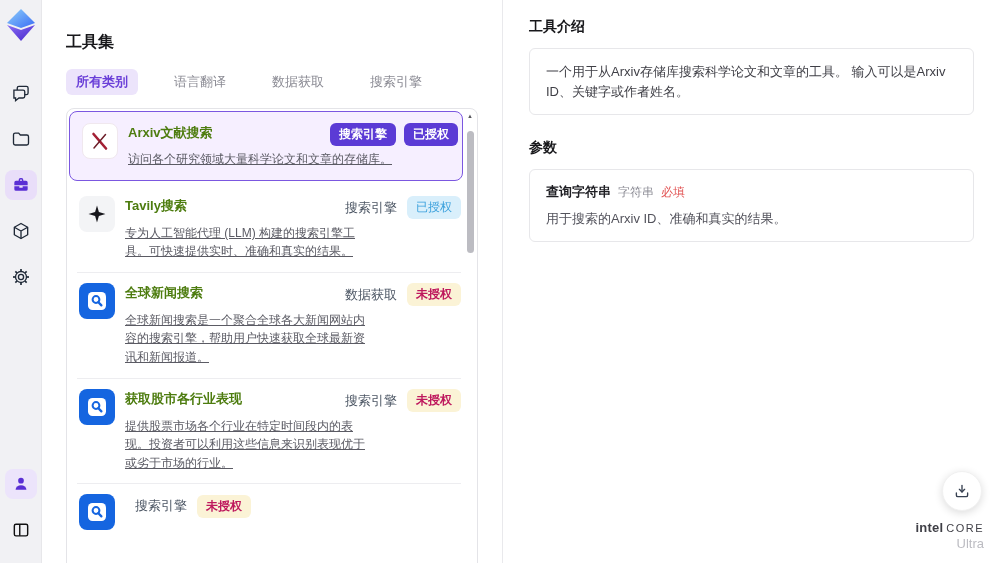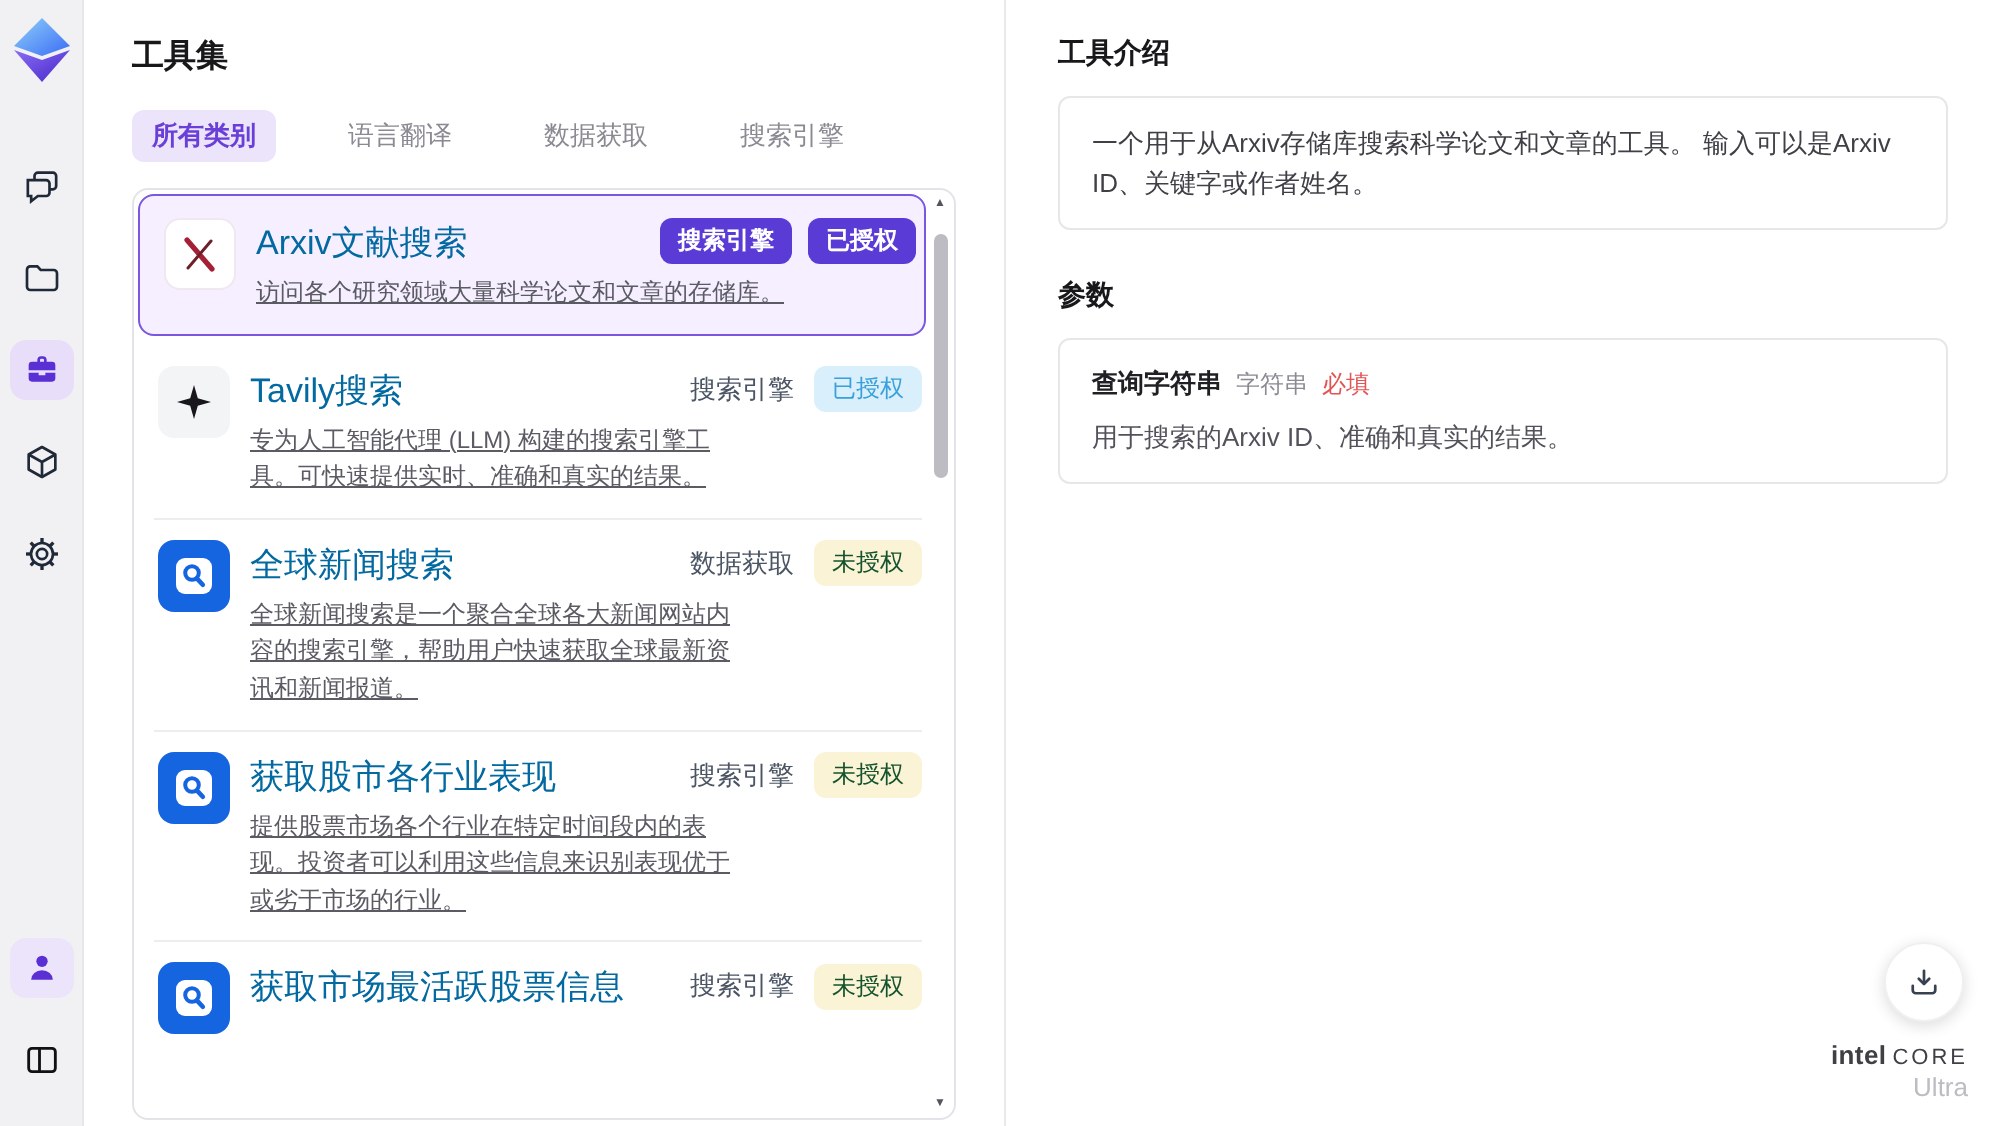--- a/index.html
+++ b/index.html
@@ -23,21 +23,21 @@
   }
   .rail-ico svg { width: 20px; height: 20px; }
   .rail-ico.active { background: #e9def9; }
   .rail-spacer { flex: 1; }
 
   
   .left-col { width: 460px; padding: 18px 24px 0 24px; flex-shrink: 0; position: relative; }
   .vdivider { width: 1px; background: #e9e9ec; }
   .right-col { flex: 1; padding: 18px 26px; position: relative; }
 
-  .page-title { font-size: 16px; font-weight: bold; margin: 0 0 16px; }
+  .page-title { font-size: 16px; font-weight: bold; margin: 14px 0 16px; }
 
   
   .tabs { display: flex; gap: 26px; margin-bottom: 13px; align-items: center; }
   .tab { font-size: 13px; color: #8a8a93; padding: 4px 10px; border-radius: 6px; cursor: pointer; white-space: nowrap; }
   .tab.active { background: #ece4fb; color: #6a3fd8; font-weight: bold; }
 
   
   .list-box {
     border: 1px solid #e4e4e8; border-radius: 8px; background: #fff;
     height: 466px; overflow: hidden; position: relative; padding-right: 12px;
@@ -53,27 +53,27 @@
   .tile {
     width: 36px; height: 36px; border-radius: 8px; flex-shrink: 0;
     display: flex; align-items: center; justify-content: center; margin-right: 10px;
   }
   .tile svg { width: 24px; height: 24px; }
   .tile-arxiv { background: #ffffff; border: 1px solid #f0e8ee; }
   .tile-gray { background: #f3f4f6; }
   .tile-blue { background: #1565e0; }
   .itext { flex: 1; min-width: 0; }
   .irow { display: flex; justify-content: space-between; align-items: flex-start; }
-  .iname { font-size: 17px; font-weight: normal; color: #0369a1; padding-top: 1px; }
+  .iname { font-size: 13px; font-weight: bold; color: #4d7c0f; padding-top: 1px; }
   .tags { display: flex; gap: 8px; align-items: center; flex-shrink: 0; margin-left: 8px; }
   .pill { font-size: 12px; border-radius: 6px; padding: 3px 9px; white-space: nowrap; }
   .pill-solid { background: #5b3bd5; color: #ffffff; font-weight: bold; }
   .cat-text { font-size: 13px; color: #4b5563; padding: 3px 2px; white-space: nowrap; }
   .pill-blue { background: #d9effb; color: #3aa0dc; }
-  .pill-yellow { background: #fbf3d6; color: #14532d; }
+  .pill-yellow { background: #fbf3d6; color: #be185d; font-weight: bold; }
   .idesc { font-size: 12px; color: #5b5b64; line-height: 1.55; margin-top: 4px; max-width: 250px; text-decoration: underline; }
 
   
   .sb-up, .sb-down { position: absolute; right: 2px; width: 10px; text-align: center; color: #55555c; font-size: 6px; line-height: 8px; cursor: pointer; }
   .sb-up { top: 3px; }
   .sb-down { bottom: 3px; }
   .sb-thumb { position: absolute; right: 3px; top: 22px; width: 7px; height: 122px; background: #bcbcc2; border-radius: 4px; cursor: pointer; }
 
   
   .details-title { font-size: 15px; font-weight: bold; margin: 0 0 24px; }
@@ -270,21 +270,20 @@
       <div class="item">
         <div class="tile tile-blue">
           <svg viewBox="0 0 24 24">
             <rect x="3" y="3" width="18" height="18" rx="4.5" fill="#ffffff"></rect>
             <circle cx="11" cy="10.5" r="3.4" fill="none" stroke="#1565e0" stroke-width="2"></circle>
             <line x1="13.4" y1="13.2" x2="16.4" y2="16.4" stroke="#1565e0" stroke-width="2.3" stroke-linecap="round"></line>
           </svg>
         </div>
         <div class="itext">
           <div class="irow">
-            <span class="iname">获取市场最活跃股票信息</span>
             <span class="tags">
               <span class="cat-text">搜索引擎</span>
               <span class="pill pill-yellow">未授权</span>
             </span>
           </div>
         </div>
       </div>
 
       <span class="sb-up">▲</span>
       <div class="sb-thumb"></div>

